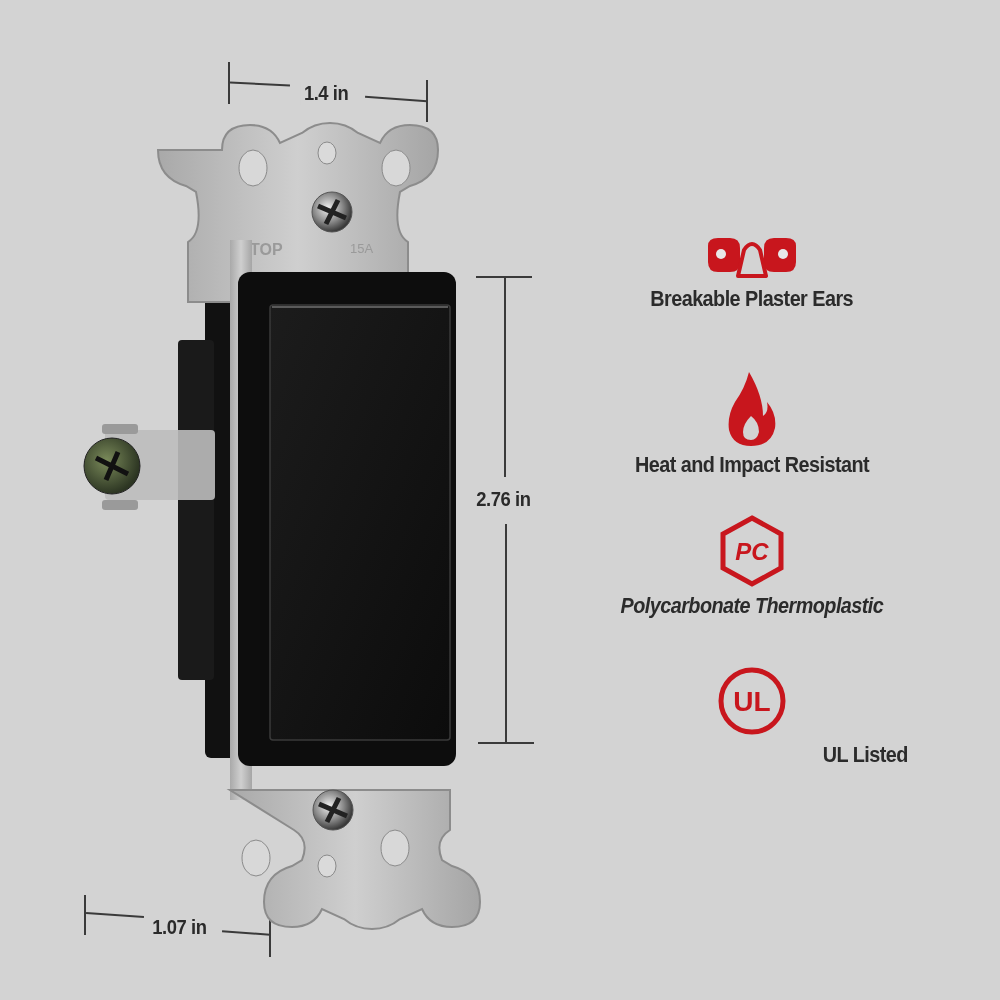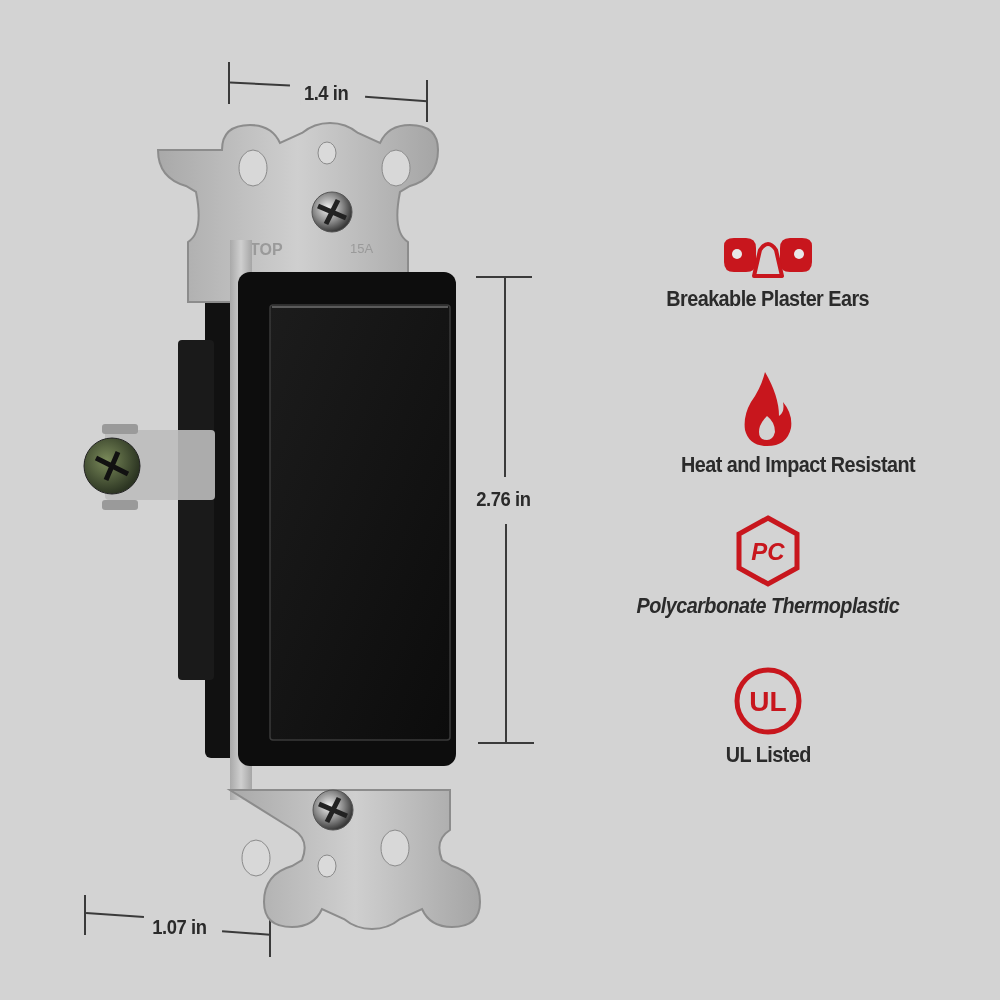--- a/index.html
+++ b/index.html
@@ -8,21 +8,21 @@
     background: #d3d3d3;
     font-family: "Liberation Sans", sans-serif;
   }
   .abs { position: absolute; }
   .dim-label {
     position: absolute; font-size: 20px; font-weight: bold; color: #2a2a2a;
     background: #d3d3d3; padding: 0 4px; letter-spacing: -0.5px;
     transform: scaleX(0.92);
   }
   .line { position: absolute; background: #3a3a3a; }
-  .feature { position: absolute; left: 608px; width: 320px; text-align: center; }
+  .feature { position: absolute; left: 592px; width: 320px; text-align: center; }
   .feature-label {
     font-size: 22px; font-weight: bold; color: #2b2b2b; letter-spacing: -0.6px;
     display: inline-block; transform: scaleX(0.9); white-space: nowrap;
   }
   .icon { display: block; margin: 0 auto 6px auto; }
 </style>
 </head>
 <body>
 
 <div>
@@ -117,34 +117,34 @@
   <svg class="icon" width="96" height="44" viewBox="0 0 96 44">
     <path d="M4,10 q0,-8 10,-8 l12,0 q10,0 10,10 l0,14 q0,10 -10,10 l-12,0 q-10,0 -10,-10 z" fill="#c8161d"></path>
     <circle cx="17" cy="18" r="5" fill="#e8e8e8"></circle>
     <path d="M92,10 q0,-8 -10,-8 l-12,0 q-10,0 -10,10 l0,14 q0,10 10,10 l12,0 q10,0 10,-10 z" fill="#c8161d"></path>
     <circle cx="79" cy="18" r="5" fill="#e8e8e8"></circle>
     <path d="M34,40 l6,-26 q8,-12 16,0 l6,26 z" fill="none" stroke="#c8161d" stroke-width="4" stroke-linejoin="round"></path>
   </svg>
   <span class="feature-label">Breakable Plaster Ears</span>
 </div>
 
-<div class="feature" style="top:370px;text-align:right;">
+<div class="feature" style="top:370px;">
   <svg class="icon" width="50" height="76" viewBox="0 0 50 76">
     <path d="M22,2 q-4,16 -14,30 q-8,14 -6,28 q4,16 22,16 q20,0 24,-18 q2,-14 -8,-26 q2,10 -4,14 q0,-20 -14,-44 z M24,46 q8,6 8,16 q-2,8 -8,8 q-8,0 -8,-8 q0,-8 8,-16 z" fill="#c8161d" fill-rule="evenodd"></path>
   </svg>
   <span class="feature-label">Heat and Impact Resistant</span>
 </div>
 
 <div class="feature" style="top:515px;font-style:italic;">
   <svg class="icon" width="66" height="72" viewBox="0 0 66 72">
     <polygon points="33,3 62,19 62,53 33,69 4,53 4,19" fill="none" stroke="#c8161d" stroke-width="5"></polygon>
     <text x="33" y="45" text-anchor="middle" font-family="Liberation Sans, sans-serif" font-weight="bold" font-size="24" fill="#c8161d">PC</text>
   </svg>
   <span class="feature-label">Polycarbonate Thermoplastic</span>
 </div>
 
-<div class="feature" style="top:666px;">
+<div class="feature" style="top:666px;text-align:right;">
   <svg class="icon" width="70" height="70" viewBox="0 0 70 70">
     <circle cx="35" cy="35" r="31" fill="none" stroke="#c8161d" stroke-width="5"></circle>
     <text x="35" y="45" text-anchor="middle" font-family="Liberation Sans, sans-serif" font-weight="bold" font-size="28" fill="#c8161d">UL</text>
   </svg>
   <span class="feature-label">UL Listed</span>
 </div>
 
 </body></html>

